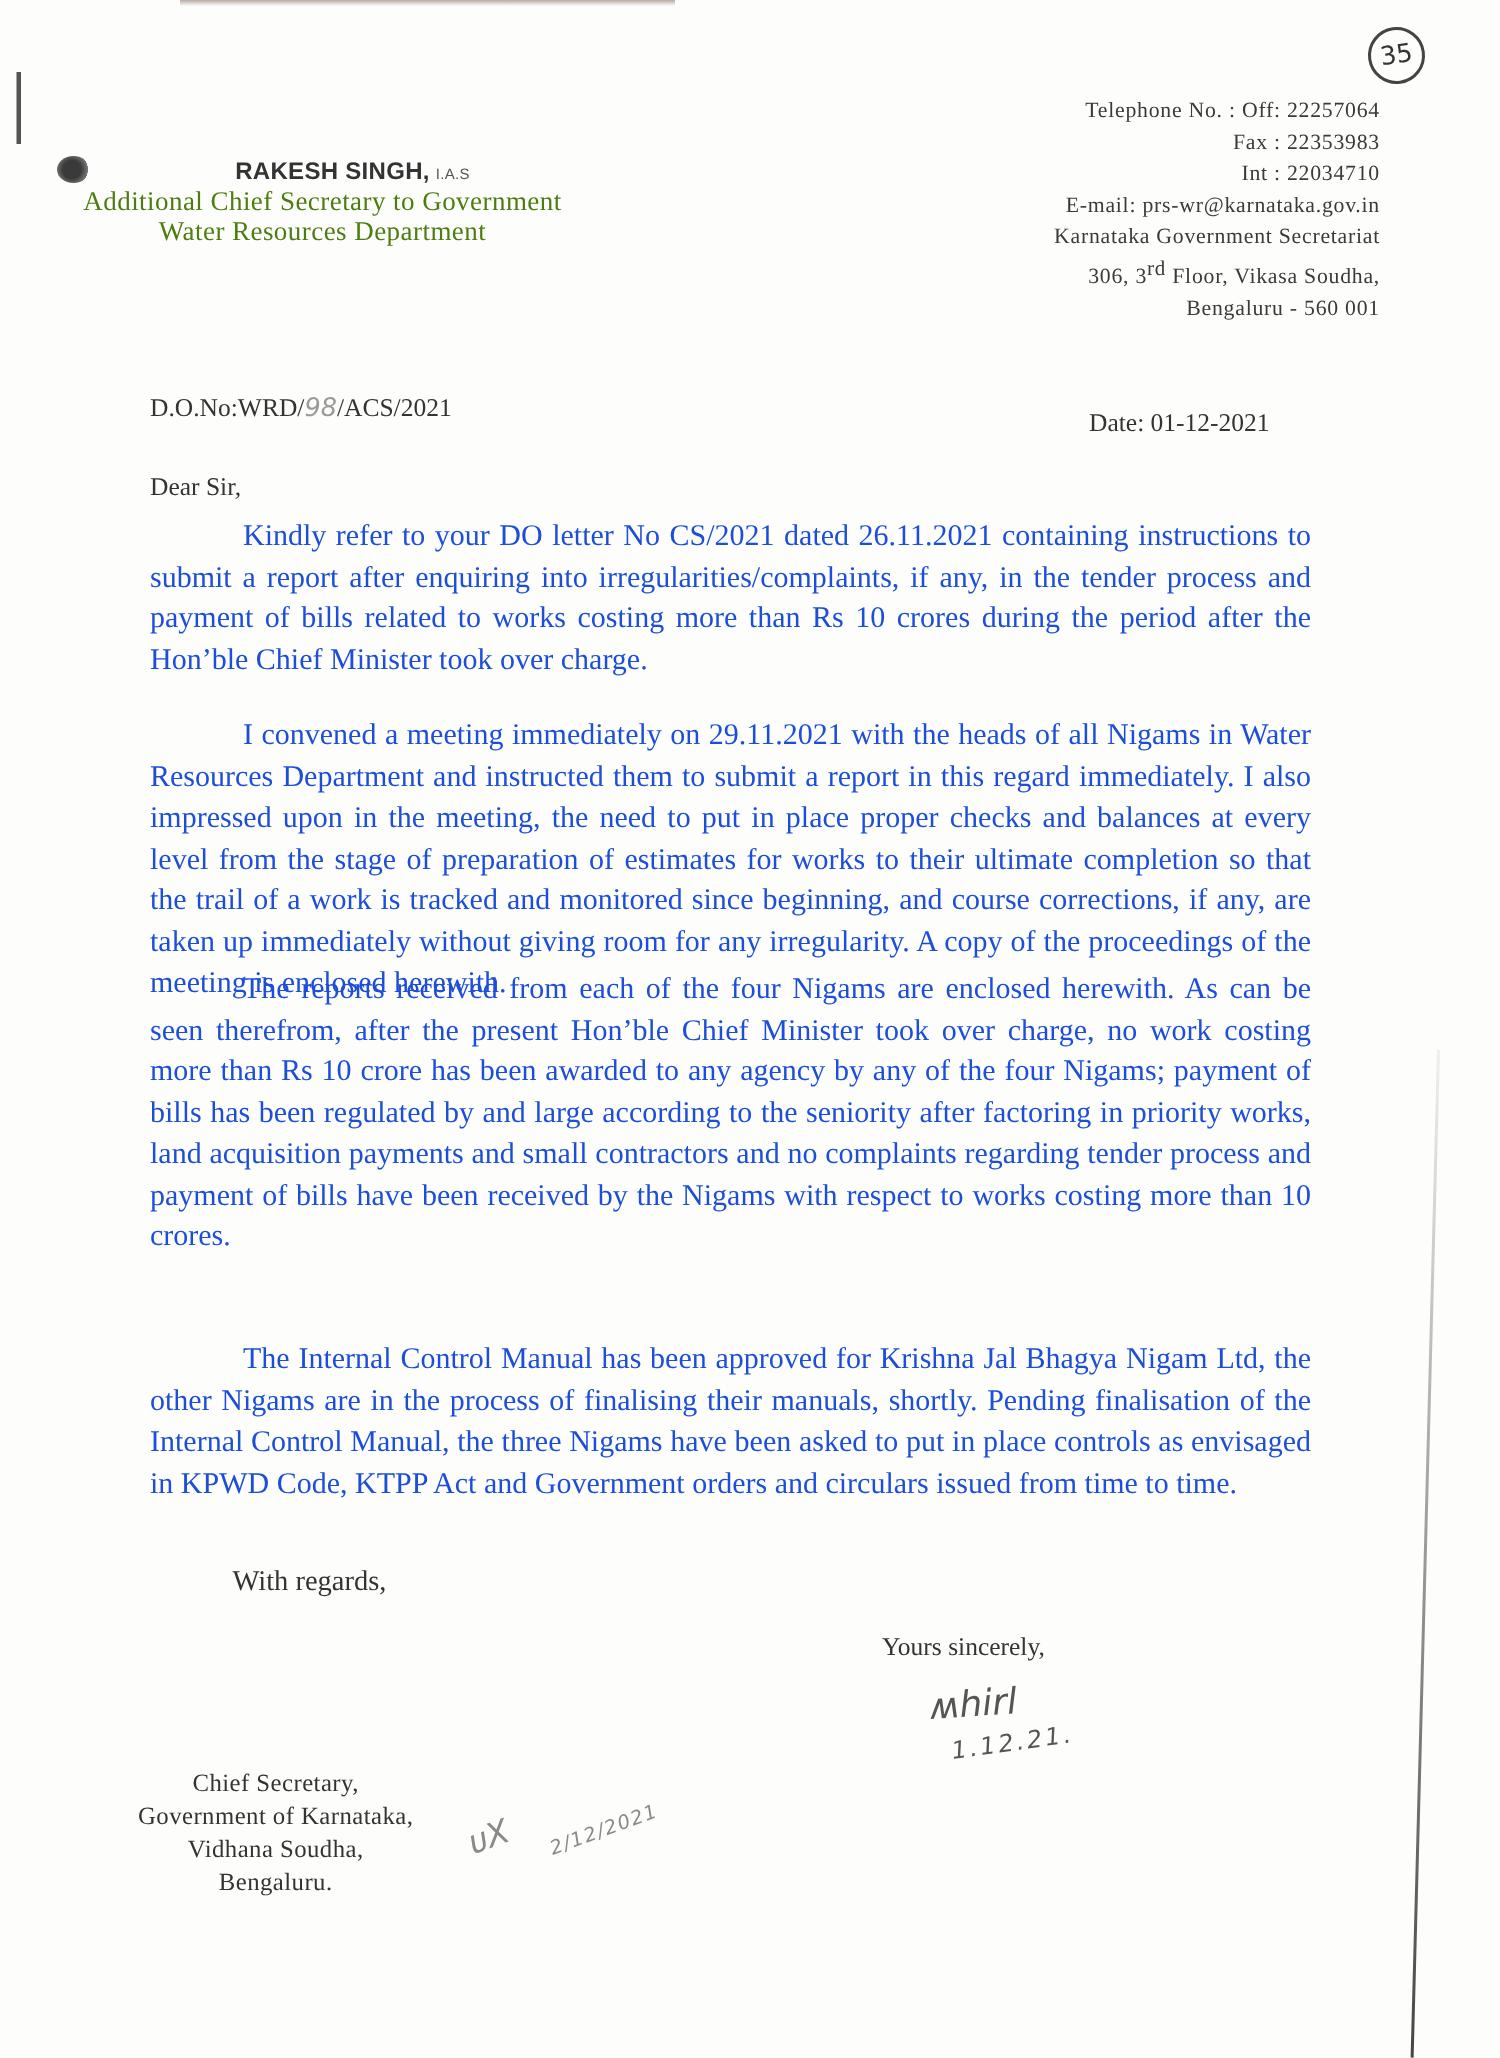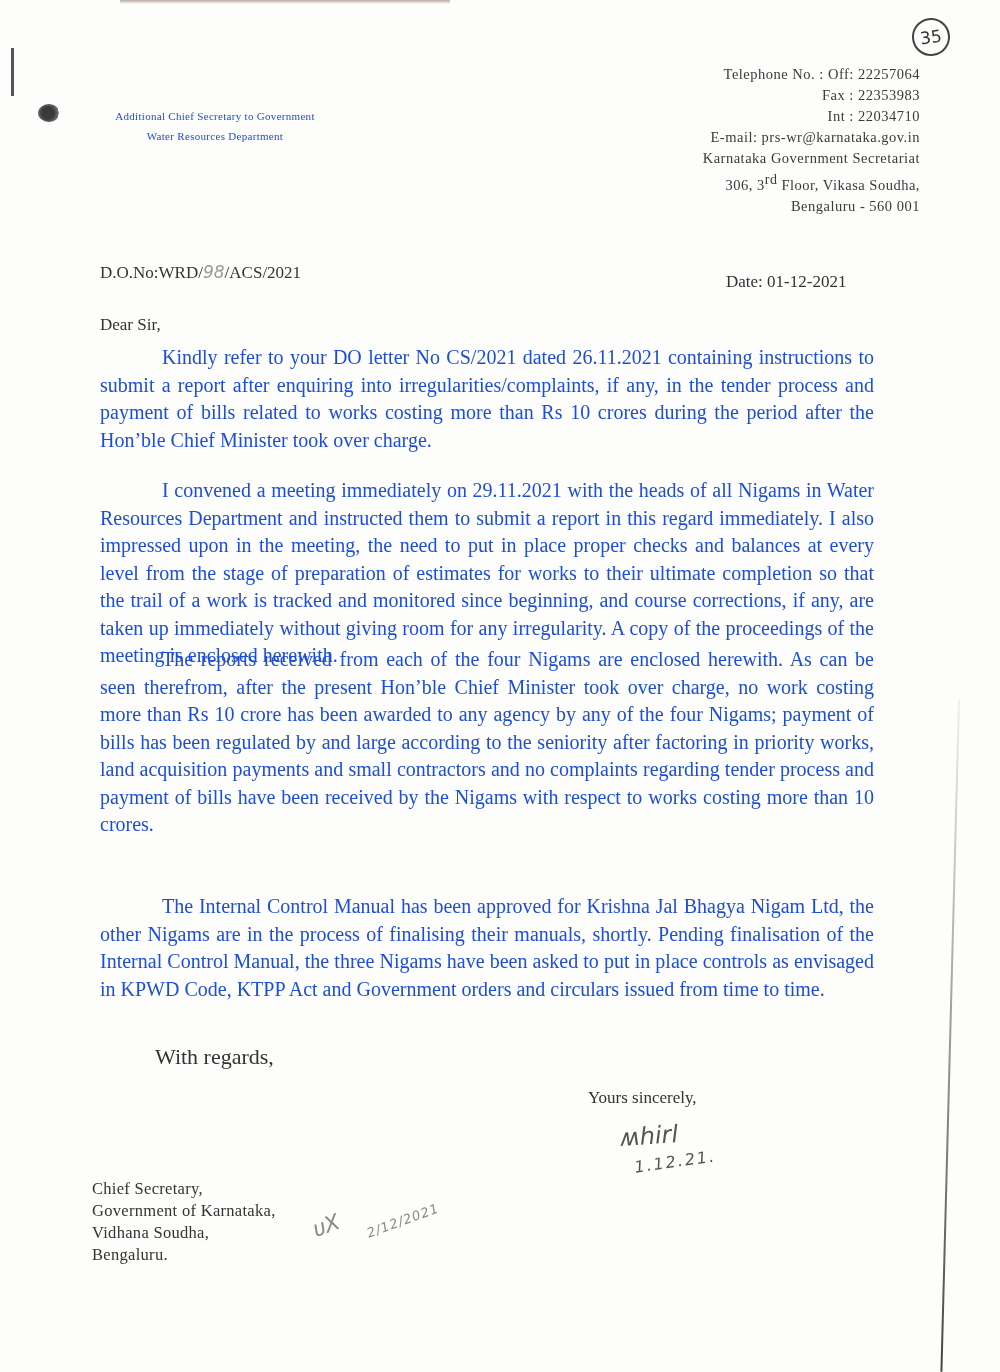--- a/index.html
+++ b/index.html
@@ -27,21 +27,21 @@
     position: absolute; left: 38px; top: 104px; width: 22px; height: 18px;
     background: radial-gradient(circle at 45% 50%, #3a3a3a 40%, #777 70%, transparent 72%);
     border-radius: 50%;
   }
   .sender { position: absolute; left: 30px; top: 106px; width: 370px; text-align: center; }
   .sender-name {
     font-family: "Liberation Sans", sans-serif; font-weight: bold; font-size: 16px;
     color: #333; padding-left: 40px; letter-spacing: 0.2px;
   }
   .sender-name .ias { font-weight: normal; font-size: 10px; margin-left: 4px; color: #555; }
-  .sender-line { font-size: 11px; color: #1d4ed8; line-height: 20px; letter-spacing: 0.3px; text-align: center; }
+  .sender-line { font-size: 18px; color: #4d7c0f; line-height: 20px; letter-spacing: 0.3px; text-align: center; }
 
   .contact {
     position: absolute; right: 80px; top: 64px; text-align: right;
     font-size: 14.5px; line-height: 21px; color: #3a3a3a; letter-spacing: 0.5px;
   }
   .contact sup { font-size: 14px; text-align: center; }
 
   .ref-line { position: absolute; left: 100px; top: 262px; font-size: 17px; color: #333; }
   .ref-hand { font-family: "DejaVu Sans", sans-serif; font-style: italic; color: #9a9a9a; font-size: 17px; }
   .date-line { position: absolute; left: 726px; top: 256px; font-size: 17px; color: #333; margin-top: 16px; }
@@ -51,33 +51,33 @@
   .body-text {
     position: absolute; left: 100px; width: 774px;
     font-size: 20px; line-height: 27.5px; color: #1d4ed8;
     text-align: justify; text-indent: 62px;
   }
   .p1 { top: 344px; }
   .p2 { top: 477px; }
   .p3 { top: 646px; }
   .p4 { top: 893px; }
 
-  .closing { position: absolute; left: 155px; top: 1044px; font-size: 22px; color: #333; }
+  .closing { position: absolute; left: 155px; top: 1044px; font-size: 19px; color: #333; }
   .yours { position: absolute; left: 588px; top: 1088px; font-size: 17px; color: #333; }
 
   .signature {
     position: absolute; left: 612px; top: 1122px; width: 170px; height: 62px;
     font-family: "DejaVu Sans", sans-serif; font-style: italic; color: #555;
   }
   .signature .sig-scrawl { position: absolute; left: 8px; top: 0; font-size: 24px; transform: rotate(-4deg); }
   .signature .sig-date { position: absolute; left: 22px; top: 30px; font-size: 16px; transform: rotate(-8deg); letter-spacing: 2px; }
 
   .recipient {
     position: absolute; left: 92px; top: 1178px;
-    font-size: 16.5px; line-height: 22px; color: #333; letter-spacing: 0.3px;
+    font-size: 16.5px; line-height: 22px; color: #333; letter-spacing: 0.3px; text-align: center;
   }
 
   .initials {
     position: absolute; left: 310px; top: 1205px; width: 140px; height: 70px;
     font-family: "DejaVu Sans", sans-serif; font-style: italic; color: #8a8a8a;
   }
   .initials .ini-mark { position: absolute; left: 2px; top: 8px; font-size: 22px; transform: rotate(-20deg); }
   .initials .ini-date { position: absolute; left: 55px; top: 8px; font-size: 13px; transform: rotate(-20deg); letter-spacing: 1px; }
 
   .edge-line {
@@ -90,20 +90,23 @@
 <body>
 
 <div class="top-edge"></div>
 <div class="margin-mark"></div>
 <div class="page-number">
     <span>35</span>
   </div>
 <div class="punch-hole"></div>
 
 <div class="sender">
+  <div class="sender-name">
+    <span>RAKESH SINGH,</span><span class="ias">I.A.S</span>
+  </div>
   <div class="sender-line">Additional Chief Secretary to Government</div>
   <div class="sender-line">Water Resources Department</div>
 </div>
 
 <div class="contact">
   <div>Telephone No. : Off: 22257064</div>
   <div>Fax : 22353983</div>
   <div>Int : 22034710</div>
   <div>E-mail: prs-wr@karnataka.gov.in</div>
   <div>Karnataka Government Secretariat</div>

